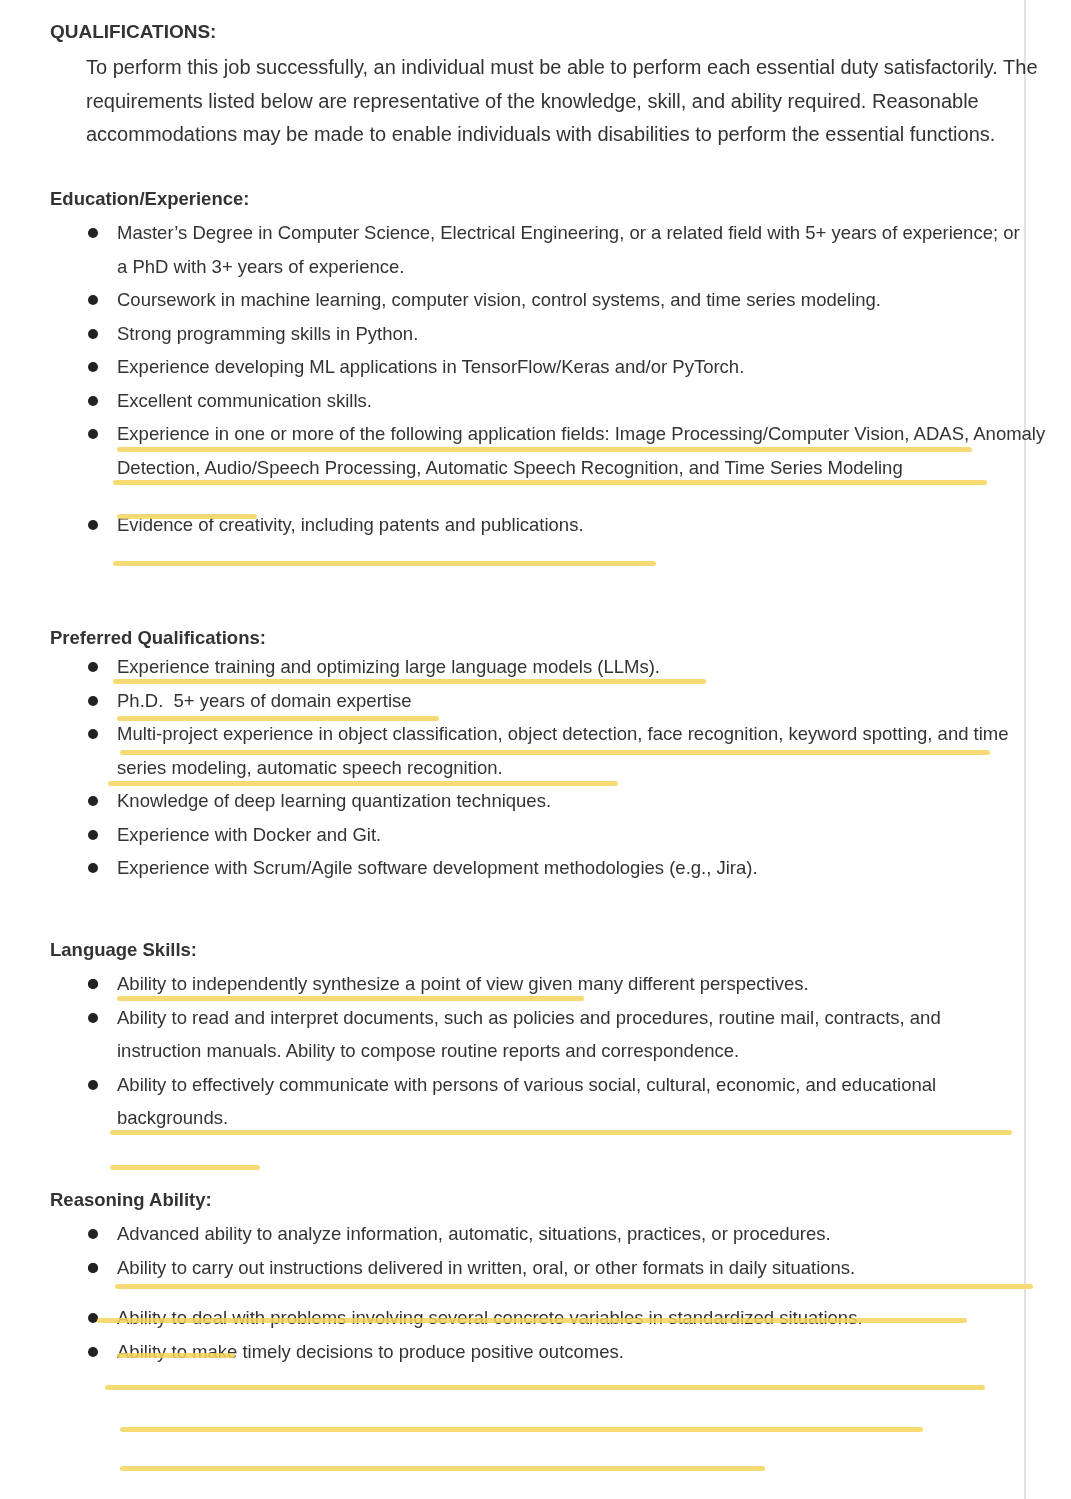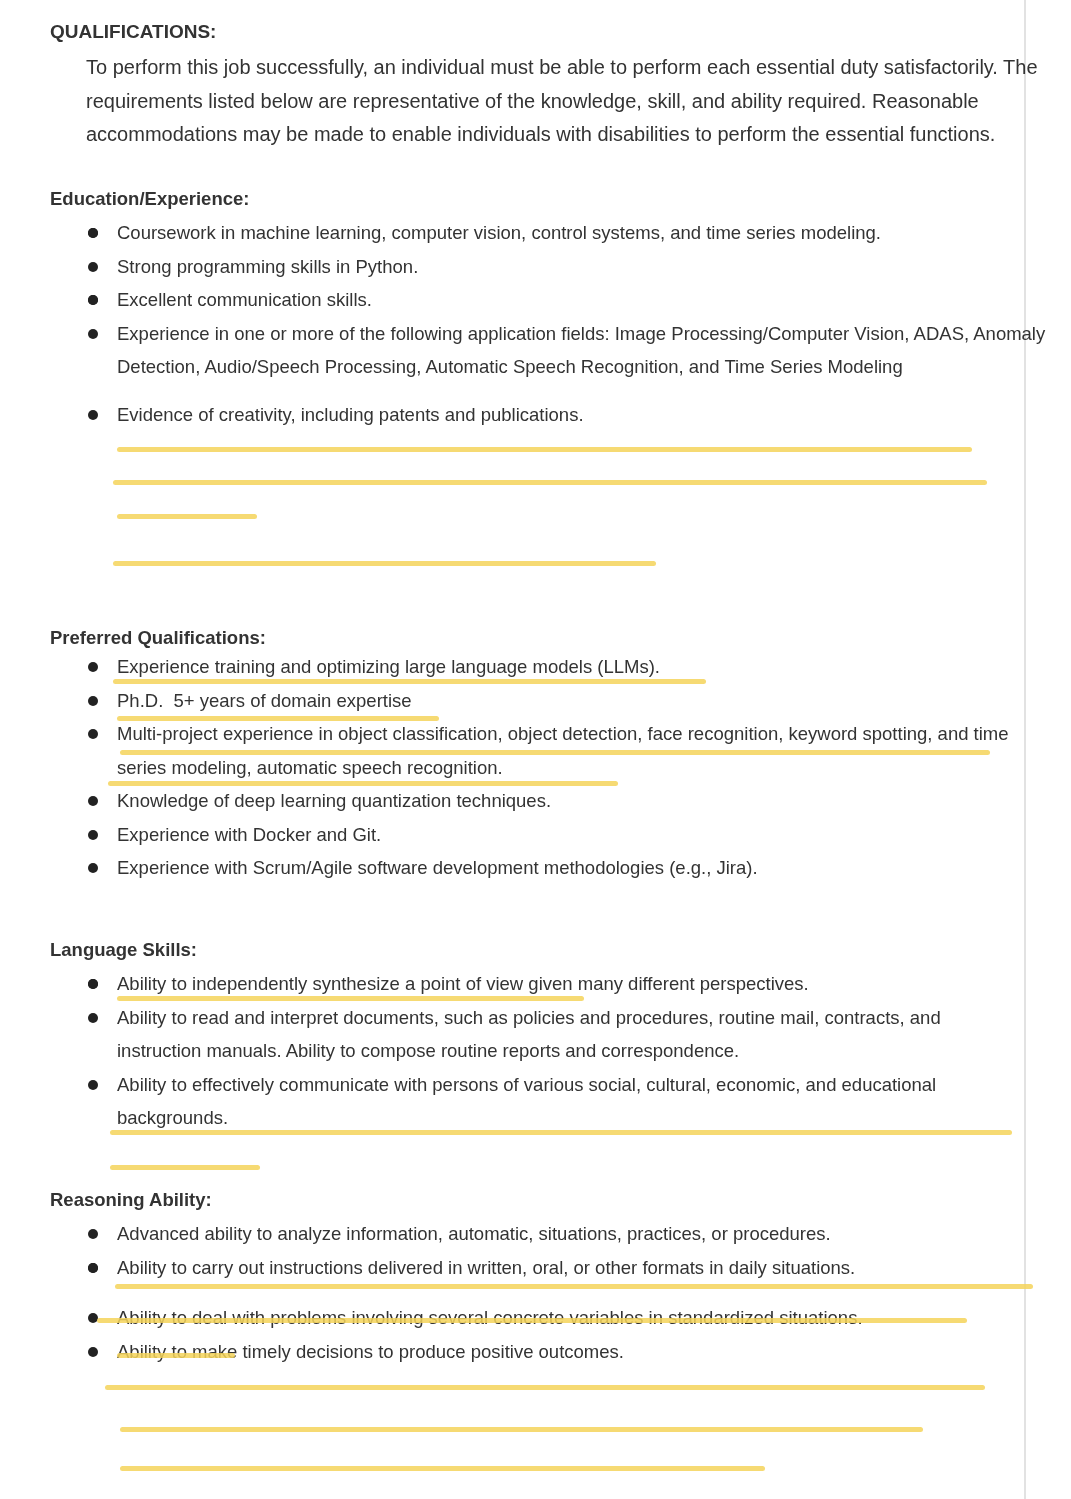--- a/index.html
+++ b/index.html
@@ -19,27 +19,27 @@
 <body>
 
 <div class="vline"></div>
 
 <div class="page">
   <div class="title">QUALIFICATIONS:</div>
   <div class="intro">To perform this job successfully, an individual must be able to perform each essential duty satisfactorily. The requirements listed below are representative of the knowledge, skill, and ability required. Reasonable accommodations may be made to enable individuals with disabilities to perform the essential functions.</div>
 
   <div class="h" style="top:188px">Education/Experience:</div>
   <ul class="ul" style="top:216px">
-    <li class="li"><span class="bullet"></span></li>
+    <li class="li"><span class="bullet"></span><span>Master’s Degree in Computer Science, Electrical Engineering, or a related field with 5+ years of experience; or a PhD with 3+ years of experience.</span></li>
     <li class="li"><span class="bullet"></span><span>Coursework in machine learning, computer vision, control systems, and time series modeling.</span></li>
     <li class="li"><span class="bullet"></span><span>Strong programming skills in Python.</span></li>
-    <li class="li"><span class="bullet"></span></li>
+    <li class="li"><span class="bullet"></span><span>Experience developing ML applications in TensorFlow/Keras and/or PyTorch.</span></li>
     <li class="li"><span class="bullet"></span><span>Excellent communication skills.</span></li>
     <li class="li" style="width:930px"><span class="bullet"></span><span>Experience in one or more of the following application fields: Image Processing/Computer Vision, ADAS, Anomaly Detection, Audio/Speech Processing, Automatic Speech Recognition, and Time Series Modeling</span></li>
-    <li class="li" style="margin-top:14px"><span class="bullet"></span><span>Evidence of creativity, including patents and publications.</span></li>
+    <li class="li" style="margin-top:24px"><span class="bullet"></span><span>Evidence of creativity, including patents and publications.</span></li>
   </ul>
 
   <div class="h" style="top:627px">Preferred Qualifications:</div>
   <ul class="ul" style="top:650px">
     <li class="li"><span class="bullet"></span><span>Experience training and optimizing large language models (LLMs).</span></li>
     <li class="li" style="white-space:pre"><span class="bullet"></span><span>Ph.D.  5+ years of domain expertise</span></li>
     <li class="li"><span class="bullet"></span><span>Multi-project experience in object classification, object detection, face recognition, keyword spotting, and time series modeling, automatic speech recognition.</span></li>
     <li class="li"><span class="bullet"></span><span>Knowledge of deep learning quantization techniques.</span></li>
     <li class="li"><span class="bullet"></span><span>Experience with Docker and Git.</span></li>
     <li class="li"><span class="bullet"></span><span>Experience with Scrum/Agile software development methodologies (e.g., Jira).</span></li>

